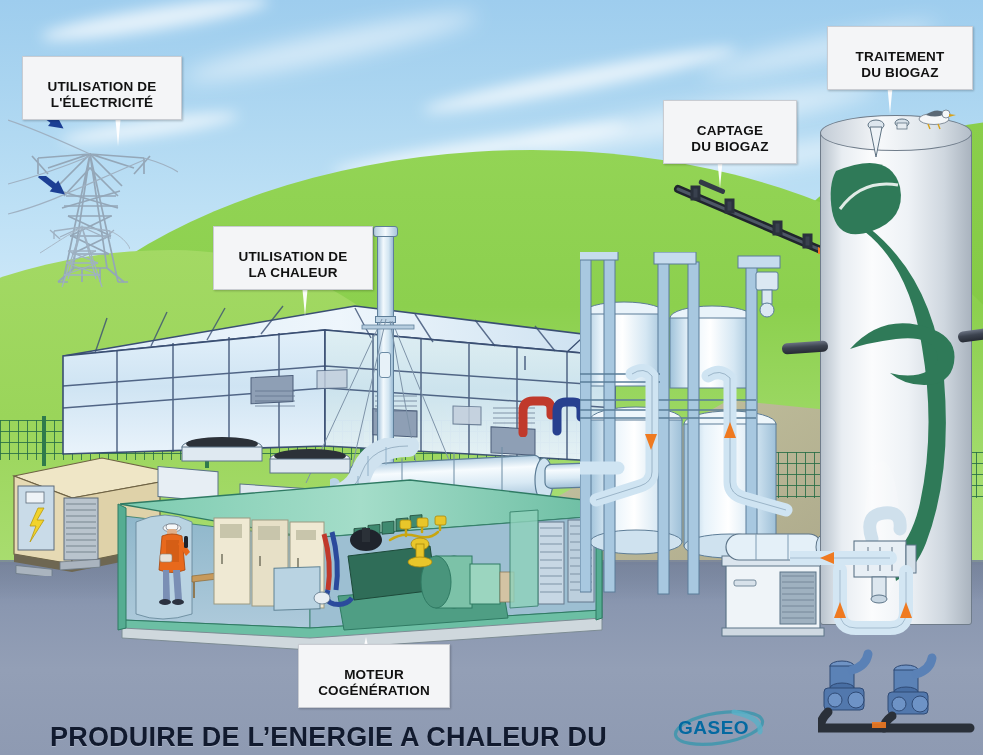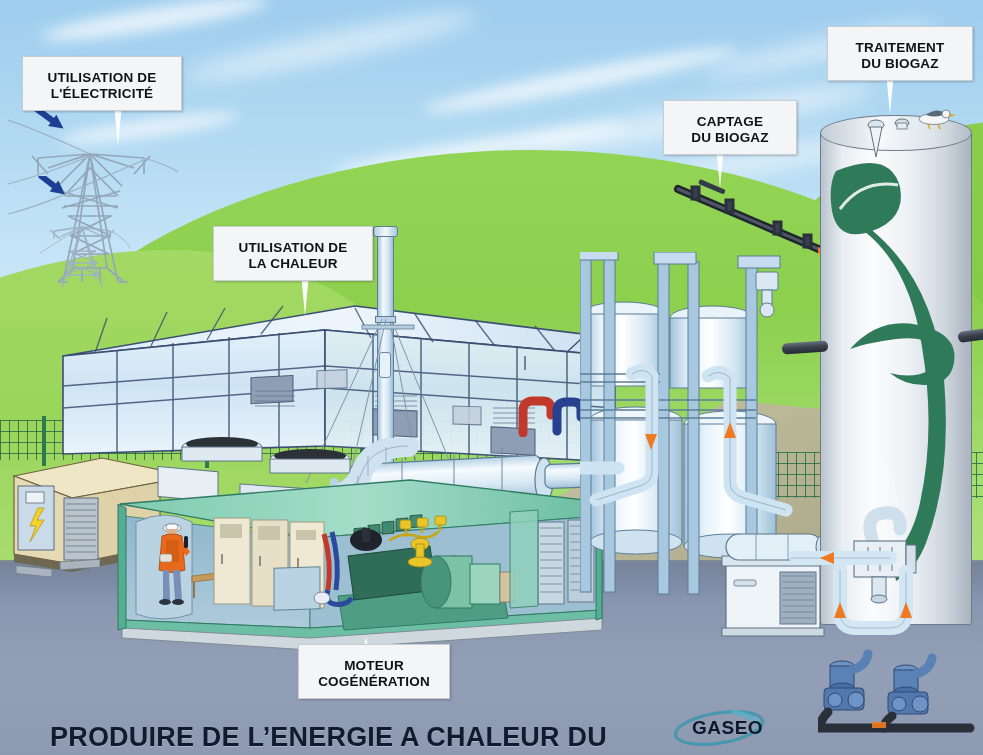--- a/index.html
+++ b/index.html
@@ -36,35 +36,35 @@
   
   .fence{position:absolute;height:42px;background:
      repeating-linear-gradient(to right,rgba(40,110,70,.85) 0 1.4px,rgba(40,110,70,0) 1.4px 9px),
      repeating-linear-gradient(to bottom,rgba(40,110,70,.85) 0 1.4px,rgba(40,110,70,0) 1.4px 11px);}
   .fpost{position:absolute;width:4px;height:50px;background:#2f7a4c;}
 
   
   .sign{position:absolute;background:#f4f5f7;border:1px solid #c9ccd2;
         box-shadow:1px 1px 2px rgba(0,0,0,.22);
         font-weight:bold;font-size:13.5px;line-height:16px;letter-spacing:.2px;
-        color:#111;text-align:center;padding:13px 11px 8px;white-space:pre-line;}
+        color:#111;text-align:center;padding:22px 11px 8px;white-space:pre-line;}
   .sign-stem{position:absolute;width:0;height:0;border-left:4px solid transparent;
         border-right:4px solid transparent;border-top:28px solid #ffffff;opacity:.95;}
   .sign-stem.long{border-top-width:42px;}
   .sign-stem.short{border-top-width:18px;}
 
   
   .title{position:absolute;left:50px;top:722px;width:640px;
      font-size:27px;font-weight:bold;letter-spacing:.2px;color:#111a2e;
      text-shadow:0 1px 0 rgba(255,255,255,.25);}
 
   
   .logo{position:absolute;left:672px;top:706px;width:95px;height:44px;}
-  .logo-text{position:absolute;left:20px;top:11px;font-size:19px;font-weight:bold;
-     color:#0f172a;letter-spacing:.5px;font-family:"Liberation Sans",sans-serif;}
+  .logo-text{position:absolute;left:6px;top:11px;font-size:19px;font-weight:bold;
+     color:#0369a1;letter-spacing:.5px;font-family:"Liberation Sans",sans-serif;}
   .arrow-blue{position:absolute;}
 
   
   .greenhouse{position:absolute;}
 
   
   .tank{position:absolute;left:820px;top:113px;width:150px;height:510px;}
   .tank-body{position:absolute;left:0;top:18px;width:150px;height:492px;
      background:linear-gradient(to right,#b9c3cd 0%,#e8edf2 14%,#fbfcfd 34%,#eef2f6 58%,#cfd7df 82%,#aab4bf 100%);
      border:1px solid #6f7c8a;border-radius:3px;}

